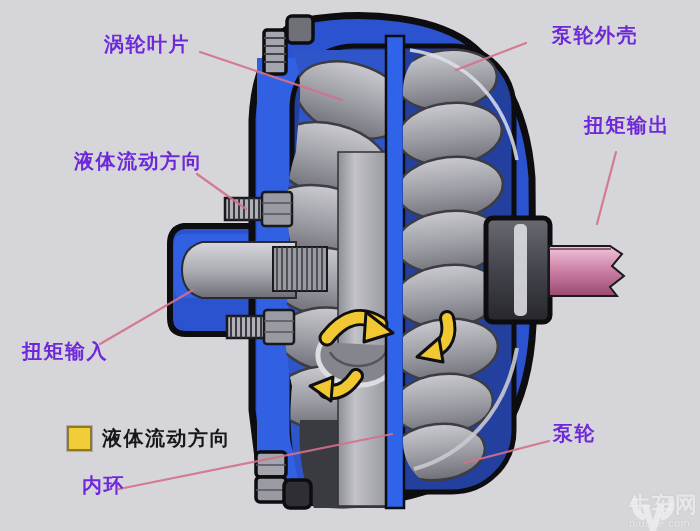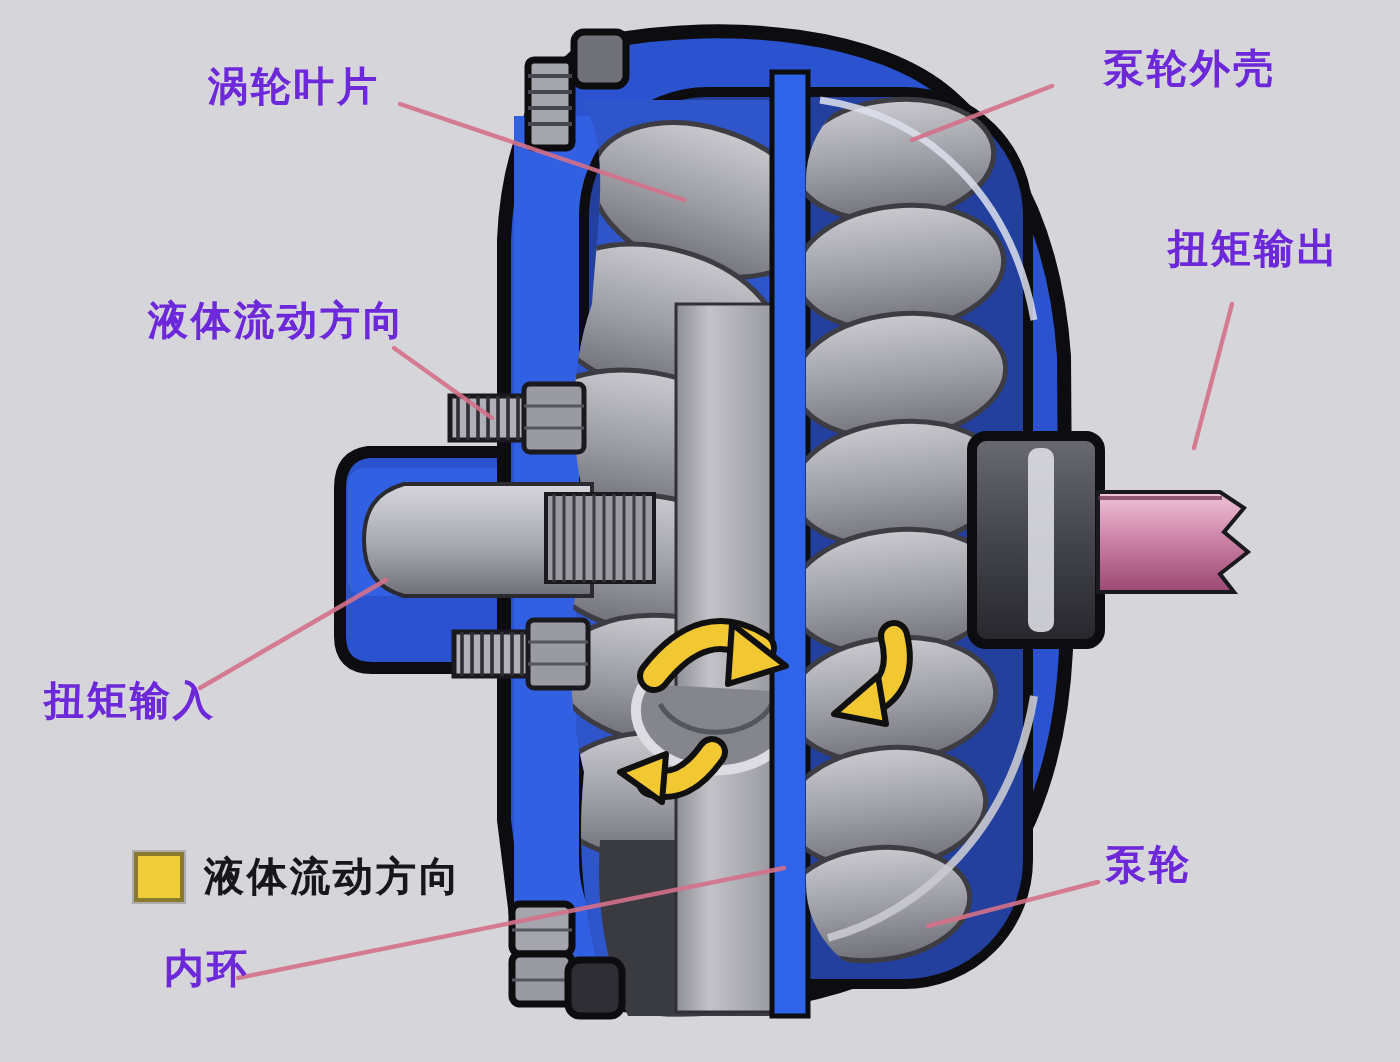--- a/index.html
+++ b/index.html
@@ -217,14 +217,27 @@
       <div class="callout-label" style="left: 22px; top: 340px; text-align: center;">扭矩输入</div>
       <div class="callout-label" style="left: 62px; top: 474px; margin-left: 20px;">内环</div>
       <div class="callout-label" style="left: 553px; top: 422px;">泵轮</div>
     </div>
 
   <div class="legend" id="legend-box" style="left: 67px; top: 425px;">
     <span class="swatch" id="legend-swatch" style="background: rgb(242, 205, 58);"></span>
     <span class="legend-text">液体流动方向</span>
   </div>
 
+  <div class="watermark">
+    <svg width="48" height="44" viewBox="0 0 54 48">
+      <g fill="rgba(252,252,255,0.85)">
+        <path d="M4 4 C1 18 7 27 17 29 L20 23 C12 21 8 13 10 4 Z"></path>
+        <path d="M50 4 C53 18 47 27 37 29 L34 23 C42 21 46 13 44 4 Z"></path>
+        <path d="M14 11 L24 42 L30 42 L40 11 L32 11 L27 30 L22 11 Z"></path>
+      </g>
+    </svg>
+    <div class="wm-texts">
+      <span class="wm-brand">牛车网</span>
+      <span class="wm-domain">niuche.com</span>
+    </div>
+  </div>
 
 </div>
 
 </body></html>

